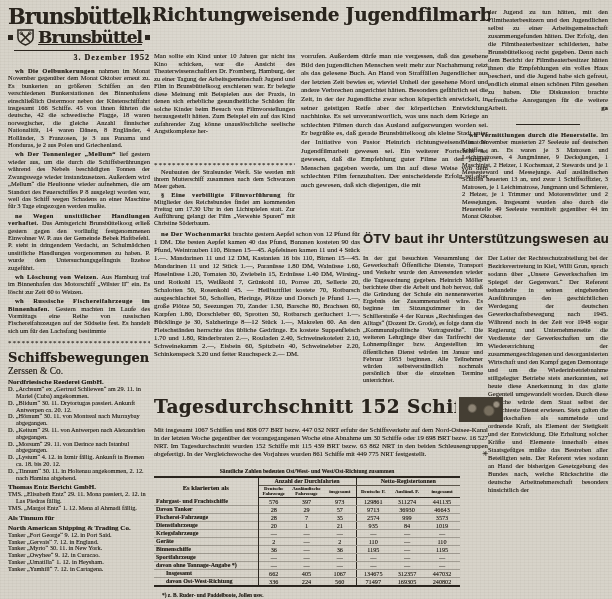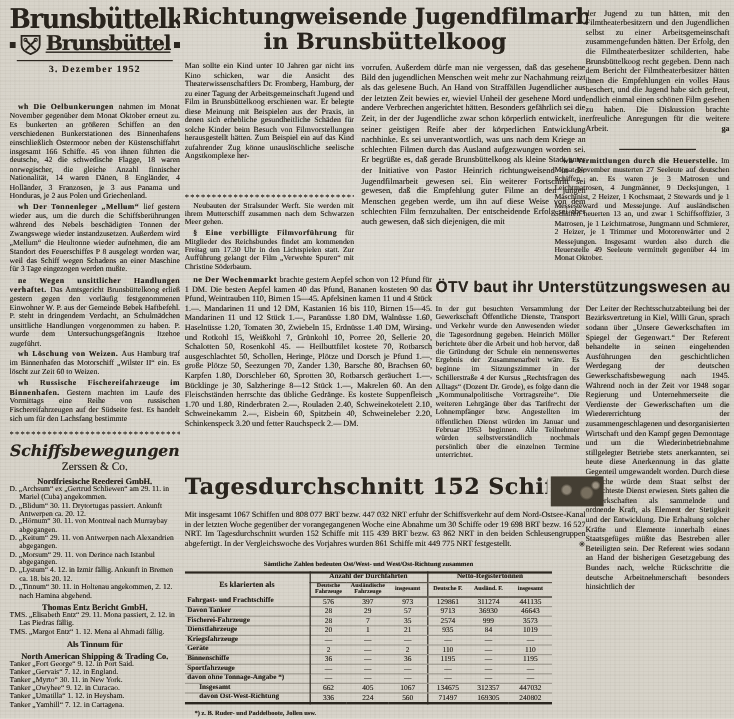--- a/index.html
+++ b/index.html
@@ -16,26 +16,26 @@
   b.lead{letter-spacing:.4px;}
   
   .colA{position:absolute;left:8px;top:4px;width:142px;height:593px;overflow:hidden;}
   .blackletter{font-family:"DejaVu Serif",serif;font-weight:bold;letter-spacing:-1px;}
   .title1{font-size:21px;text-align:center;line-height:23px;transform:scaleY(1.08);}
   .banner{display:flex;align-items:center;justify-content:center;gap:3px;margin-top:1px;}
   .flourish{display:inline-block;width:16px;height:5px;background:#2b261f;}
   .title2{font-size:17px;line-height:19px;text-decoration:underline;}
   .emblem svg{display:block;}
   .mast-rule{border-top:1.5px solid #2b261f;margin:3px 6px 2px;}
-  .date{font-size:8px;font-weight:bold;text-align:center;letter-spacing:1px;margin-bottom:24px;}
+  .date{font-size:8px;font-weight:bold;text-align:right;letter-spacing:1px;margin-bottom:5px;}
   .news{font-size:6.5px;line-height:7.4px;max-height:292px;overflow:hidden;}
   .asterisks{font-size:7px;letter-spacing:1px;white-space:nowrap;text-align:center;overflow:hidden;margin:3px 0;}
-  .ship-head{font-family:"DejaVu Serif",serif;font-weight:bold;font-size:13px;text-align:center;margin-top:2px;font-style:italic;}
-  .ship-agency{font-size:9.5px;text-align:center;margin:1px 0 2px;}
-  .group-title{font-size:7px;font-weight:bold;text-align:center;line-height:8px;margin-top:2px;}
+  .ship-head{font-family:"DejaVu Serif",serif;font-weight:bold;font-size:13px;text-align:left;margin-top:2px;}
+  .ship-agency{font-size:9.5px;margin:1px 0 2px;}
+  .group-title{font-size:7px;font-weight:bold;line-height:8px;margin-top:2px;}
   .entry{font-size:6.3px;line-height:6.8px;text-indent:-8px;padding-left:8px;margin:0;text-align:left;}
   
   .jf-headline{left:152px;top:4px;width:338px;height:46px;text-align:center;
     font-family:"DejaVu Serif",serif;font-weight:bold;}
   .jf-h1{font-size:18.5px;line-height:21px;letter-spacing:-.2px;white-space:nowrap;}
   .jf-h2{font-size:18.5px;line-height:21px;}
   .bodytxt p{text-indent:0;}
   .jf-col1{left:154px;top:52px;width:141px;height:104px;font-size:6.6px;line-height:7.5px;}
   .jf-col2{left:301px;top:52px;width:187px;height:175px;font-size:7px;line-height:8.6px;}
   .div-b{left:154px;top:158px;width:141px;}
@@ -136,21 +136,20 @@
           <p class="entry">Tanker „Myrto“ 30. 11. in New York.</p>
           <p class="entry">Tanker „Owyhee“ 9. 12. in Curacao.</p>
           <p class="entry">Tanker „Umatilla“ 1. 12. in Heysham.</p>
           <p class="entry">Tanker „Yamhill“ 7. 12. in Cartagena.</p>
         </div>
     </div>
   </div>
 
   <div class="abs jf-headline">
     <div class="jf-h1">Richtungweisende Jugendfilmarbeit</div>
-    <div class="jf-h2">in Brunsbüttelkoog</div>
   </div>
   <div class="abs jf-col1 bodytxt">
     <p>Man sollte ein Kind unter 10 Jahren gar nicht ins Kino schicken, war die Ansicht des Theaterwissenschaftlers Dr. Fromberg, Hamburg, der zu einer Tagung der Arbeitsgemeinschaft Jugend und Film in Brunsbüttelkoog erschienen war. Er belegte diese Meinung mit Beispielen aus der Praxis, in denen sich erhebliche gesundheitliche Schäden für solche Kinder beim Besuch von Filmvorstellungen herausgestellt hätten. Zum Beispiel ein auf das Kind zufahrender Zug könne unauslöschliche seelische Angstkomplexe her-</p>
   </div>
   <div class="abs jf-col2 bodytxt">
     <p>vorrufen. Außerdem dürfe man nie vergessen, daß das gesehene Bild den jugendlichen Menschen weit mehr zur Nachahmung reizt als das gelesene Buch. An Hand von Straffällen Jugendlicher aus der letzten Zeit bewies er, wieviel Unheil der gesehene Mord und andere Verbrechen angerichtet hätten. Besonders gefährlich sei die Zeit, in der der Jugendliche zwar schon körperlich entwickelt, in seiner geistigen Reife aber der körperlichen Entwicklung nachhinke. Es sei unverantwortlich, was uns nach dem Kriege an schlechten Filmen durch das Ausland aufgezwungen worden sei. Er begrüßte es, daß gerade Brunsbüttelkoog als kleine Stadt unter der Initiative von Pastor Heinrich richtungweisend in der Jugendfilmarbeit gewesen sei. Ein weiterer Fortschritt sei gewesen, daß die Empfehlung guter Filme an den jungen Menschen gegeben werde, um ihn auf diese Weise von dem schlechten Film fernzuhalten. Der entscheidende Erfolg sei aber auch gewesen, daß sich diejenigen, die mit</p>
   </div>
   <div class="abs colE-top bodytxt">
     <p><span>der Jugend zu tun hätten, mit den Filmtheaterbesitzern und den Jugendlichen selbst zu einer Arbeitsgemeinschaft zusammengefunden hätten. Der Erfolg, den die Filmtheaterbesitzer schilderten, habe Brunsbüttelkoog recht gegeben. Denn nach dem Bericht der Filmtheaterbesitzer hätten ihnen die Empfehlungen ein volles Haus beschert, und die Jugend habe sich gefreut, endlich einmal einen schönen Film gesehen zu haben. Die Diskussion brachte erfreuliche Anregungen für die weitere Arbeit.</span>
       <span class="byline">ga</span></p>

